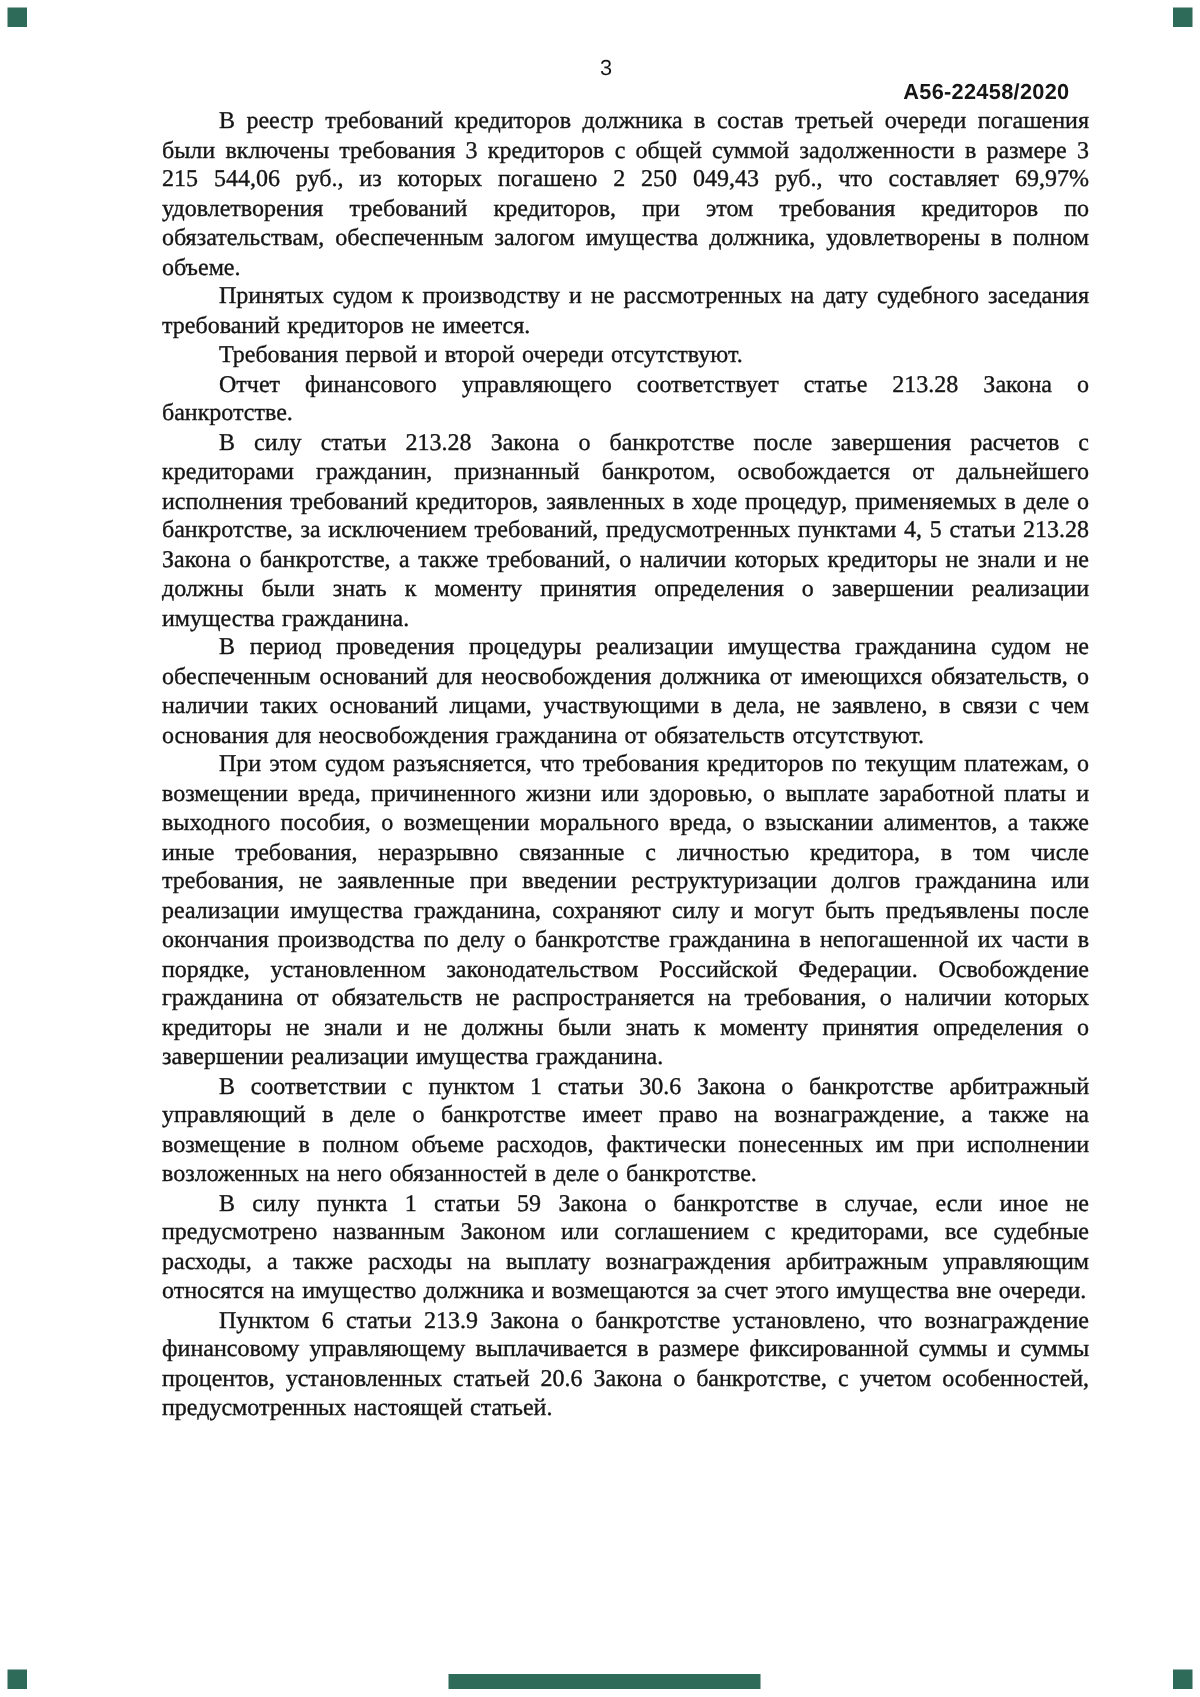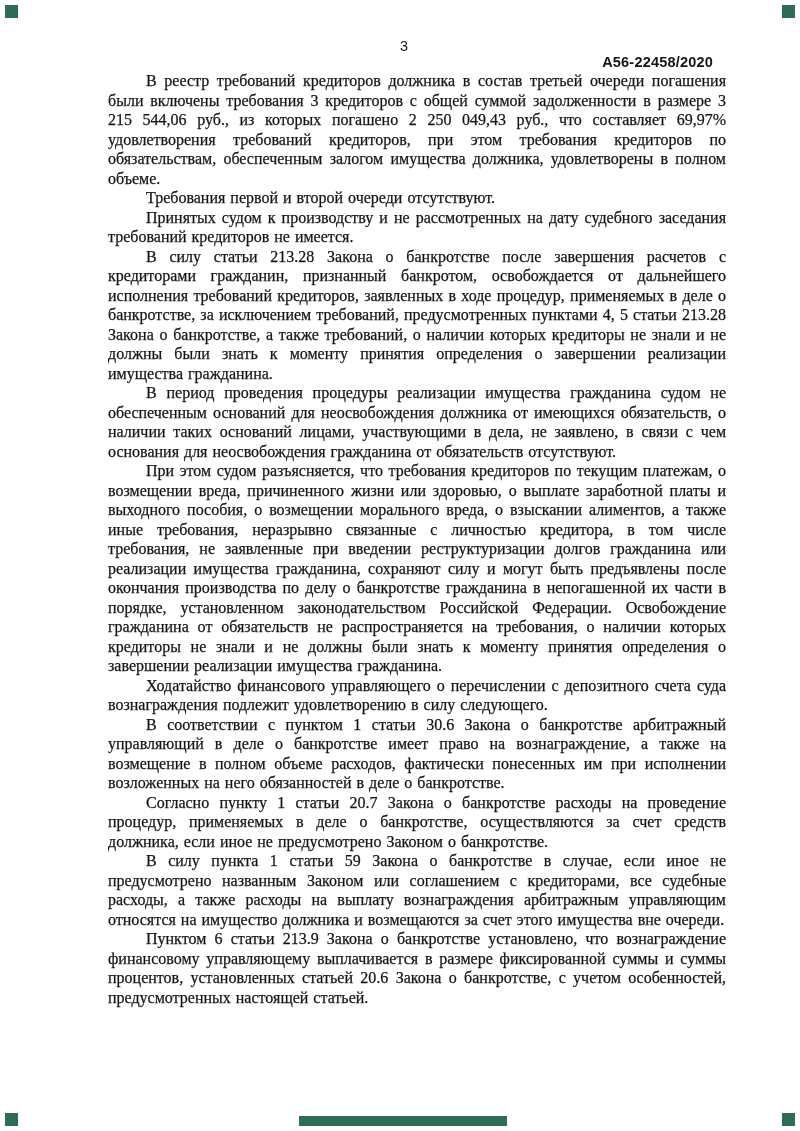--- a/index.html
+++ b/index.html
@@ -77,28 +77,27 @@
 
 <div class="page" style="color: rgb(20, 20, 20);">
 
   <div class="page-header">
     <span class="page-number">3</span>
     <span class="case-number">А56-22458/2020</span>
   </div>
 
   <div class="doc-body">
       <p>В реестр требований кредиторов должника в состав третьей очереди погашения были включены требования 3 кредиторов с общей суммой задолженности в размере 3 215 544,06 руб., из которых погашено 2 250 049,43 руб., что составляет 69,97% удовлетворения требований кредиторов, при этом требования кредиторов по обязательствам, обеспеченным залогом имущества должника, удовлетворены в полном объеме.</p>
+      <p>Принятых судом к производству и не рассмотренных на дату судебного заседания требований кредиторов не имеется.</p>
       <p>Требования первой и второй очереди отсутствуют.</p>
-      <p>Принятых судом к производству и не рассмотренных на дату судебного заседания требований кредиторов не имеется.</p>
+      <p>Отчет финансового управляющего соответствует статье 213.28 Закона о банкротстве.</p>
       <p>В силу статьи 213.28 Закона о банкротстве после завершения расчетов с кредиторами гражданин, признанный банкротом, освобождается от дальнейшего исполнения требований кредиторов, заявленных в ходе процедур, применяемых в деле о банкротстве, за исключением требований, предусмотренных пунктами 4, 5 статьи 213.28 Закона о банкротстве, а также требований, о наличии которых кредиторы не знали и не должны были знать к моменту принятия определения о завершении реализации имущества гражданина.</p>
       <p>В период проведения процедуры реализации имущества гражданина судом не обеспеченным оснований для неосвобождения должника от имеющихся обязательств, о наличии таких оснований лицами, участвующими в дела, не заявлено, в связи с чем основания для неосвобождения гражданина от обязательств отсутствуют.</p>
       <p>При этом судом разъясняется, что требования кредиторов по текущим платежам, о возмещении вреда, причиненного жизни или здоровью, о выплате заработной платы и выходного пособия, о возмещении морального вреда, о взыскании алиментов, а также иные требования, неразрывно связанные с личностью кредитора, в том числе требования, не заявленные при введении реструктуризации долгов гражданина или реализации имущества гражданина, сохраняют силу и могут быть предъявлены после окончания производства по делу о банкротстве гражданина в непогашенной их части в порядке, установленном законодательством Российской Федерации. Освобождение гражданина от обязательств не распространяется на требования, о наличии которых кредиторы не знали и не должны были знать к моменту принятия определения о завершении реализации имущества гражданина.</p>
-      <p>Ходатайство финансового управляющего о перечислении с депозитного счета суда вознаграждения подлежит удовлетворению в силу следующего.</p>
       <p>В соответствии с пунктом 1 статьи 30.6 Закона о банкротстве арбитражный управляющий в деле о банкротстве имеет право на вознаграждение, а также на возмещение в полном объеме расходов, фактически понесенных им при исполнении возложенных на него обязанностей в деле о банкротстве.</p>
-      <p>Согласно пункту 1 статьи 20.7 Закона о банкротстве расходы на проведение процедур, применяемых в деле о банкротстве, осуществляются за счет средств должника, если иное не предусмотрено Законом о банкротстве.</p>
       <p>В силу пункта 1 статьи 59 Закона о банкротстве в случае, если иное не предусмотрено названным Законом или соглашением с кредиторами, все судебные расходы, а также расходы на выплату вознаграждения арбитражным управляющим относятся на имущество должника и возмещаются за счет этого имущества вне очереди.</p>
       <p>Пунктом 6 статьи 213.9 Закона о банкротстве установлено, что вознаграждение финансовому управляющему выплачивается в размере фиксированной суммы и суммы процентов, установленных статьей 20.6 Закона о банкротстве, с учетом особенностей, предусмотренных настоящей статьей.</p>
     </div>
 
   <div class="mark mark-sq mark-tl"></div>
   <div class="mark mark-sq mark-tr"></div>
   <div class="mark mark-sq mark-bl"></div>
   <div class="mark mark-sq mark-br"></div>
   <div class="mark mark-bar"></div>
 

